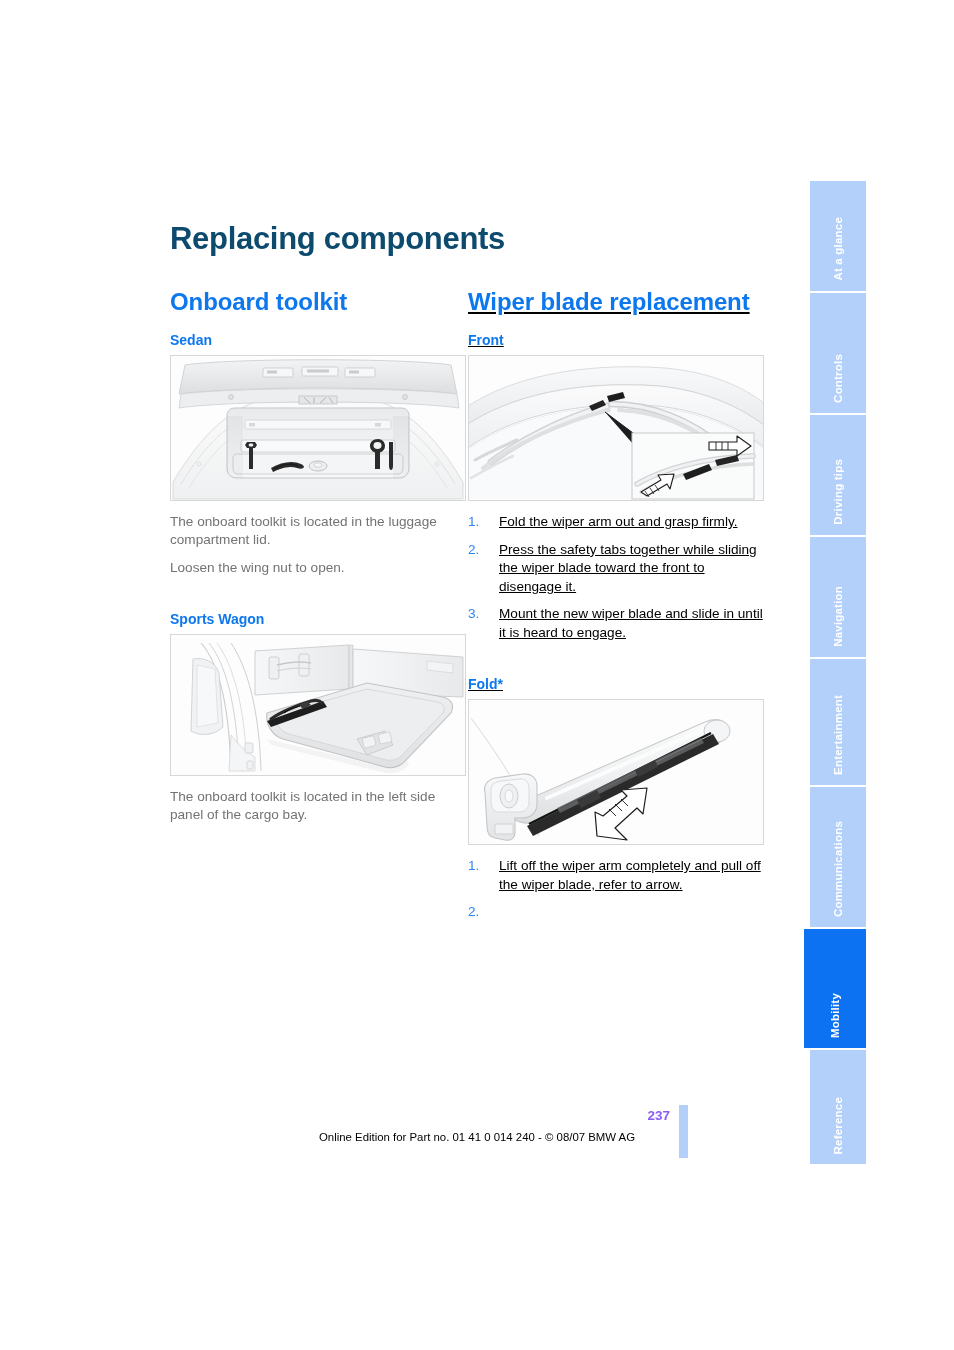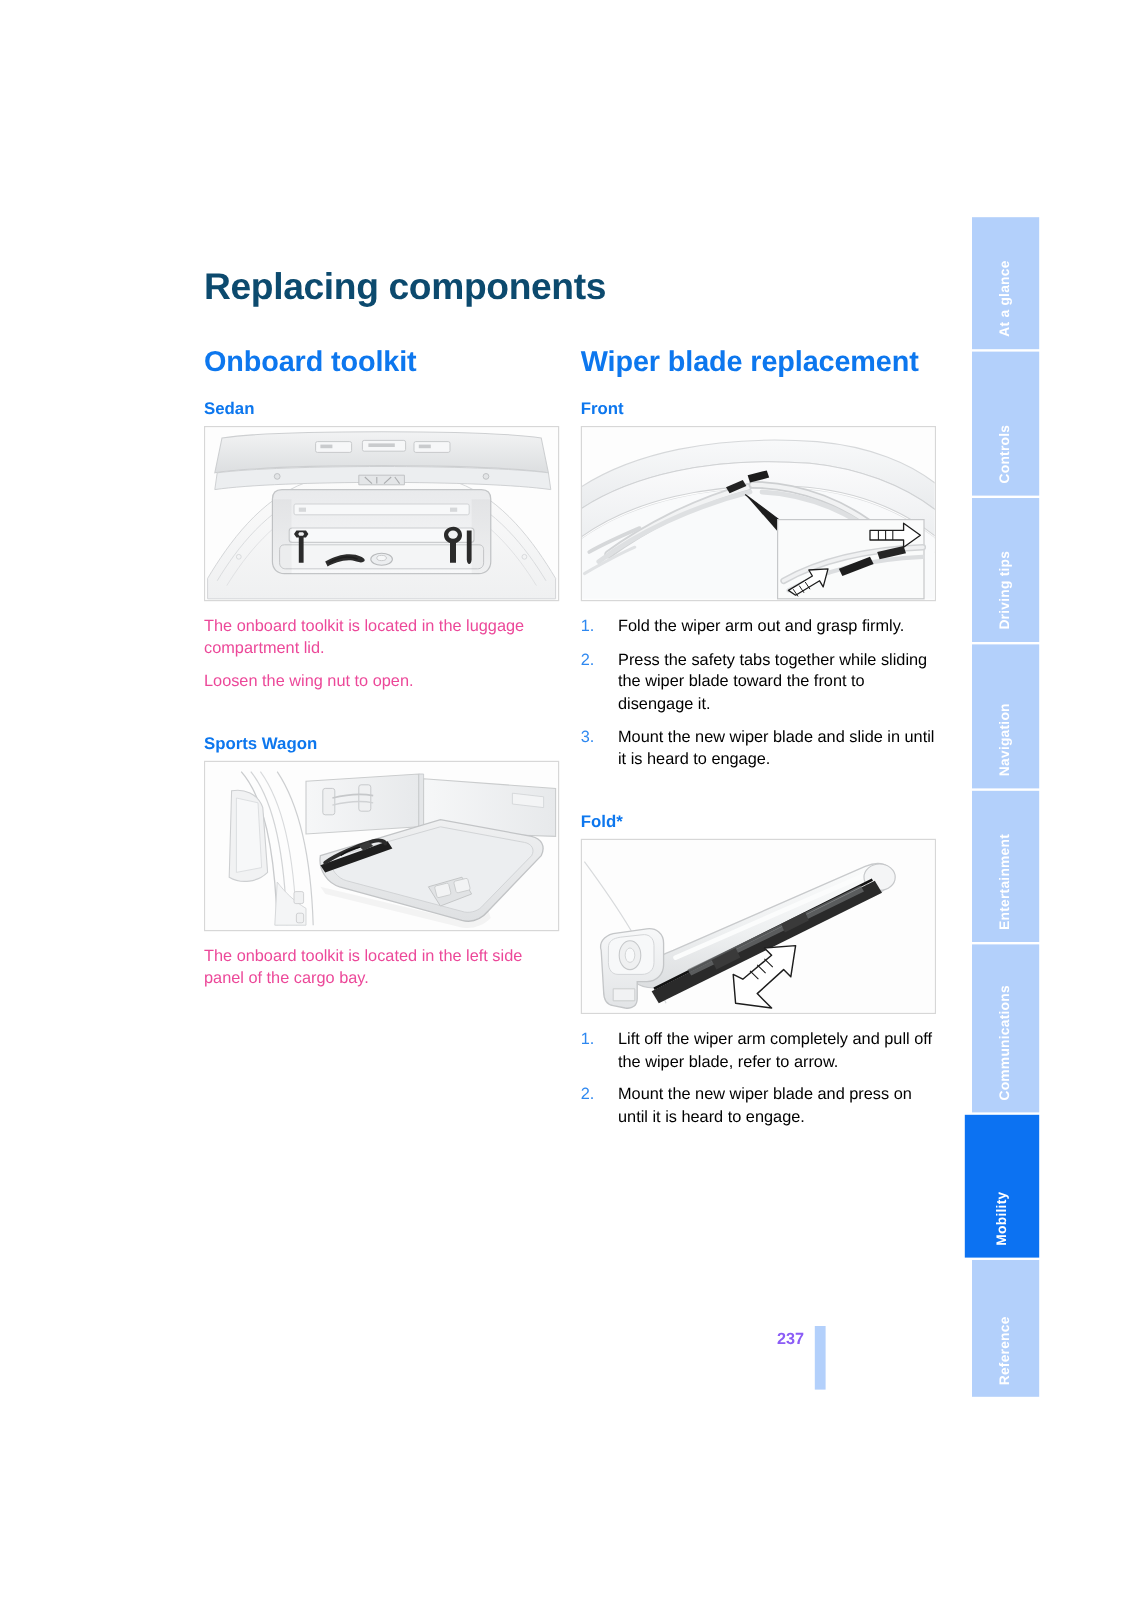--- a/index.html
+++ b/index.html
@@ -33,41 +33,41 @@
     letter-spacing: -0.3px;
   }
 
   
   .col {
     position: absolute;
     top: 288px;
     width: 296px;
   }
   .col-left  { left: 170px; }
-  .col-right { left: 484px; }
+  .col-right { left: 468px; text-decoration: underline; }
 
   .h2 {
     font-size: 24px;
     font-weight: bold;
     color: #0d77ee;
     margin: 0 0 16px 0;
     letter-spacing: -0.1px;
   }
   .h3 {
     font-size: 14px;
     font-weight: bold;
     color: #0d77ee;
     margin: 0 0 7px 0;
   }
   .h3.spaced { margin-top: 34px; }
 
   p.body {
     font-size: 13.6px;
     line-height: 18px;
-    color: #ec4899;
+    color: #737373;
     margin: 0 0 10px 0;
   }
 
   
   .figure {
     position: relative;
     width: 294px;
     height: 144px;
     border: 1px solid #d7d7d7;
     background: #fcfcfc;
@@ -428,21 +428,20 @@
 
     </div>
 
     <ol class="steps">
       <li>
         <span class="num">1.</span>
         <span>Lift off the wiper arm completely and pull off the wiper blade, refer to arrow.</span>
       </li>
       <li>
         <span class="num">2.</span>
-        <span>Mount the new wiper blade and press on until it is heard to engage.</span>
       </li>
     </ol>
   </div>
 
   <div class="sidetabs">
     <div class="tab" style="height:110px">
       <span class="tab-label">At a glance</span>
     </div>
     <div class="tab" style="height:120px">
       <span class="tab-label">Controls</span>
@@ -462,14 +461,15 @@
     <div class="tab active" style="height:119px">
       <span class="tab-label">Mobility</span>
     </div>
     <div class="tab" style="height:114px">
       <span class="tab-label">Reference</span>
     </div>
   </div>
 
   <div class="page-number">237</div>
   <div class="footer-bar"></div>
+  <div class="footer-note">Online Edition for Part no. 01 41 0 014 240 - © 08/07 BMW AG</div>
 
 </div>
 
 </body></html>

